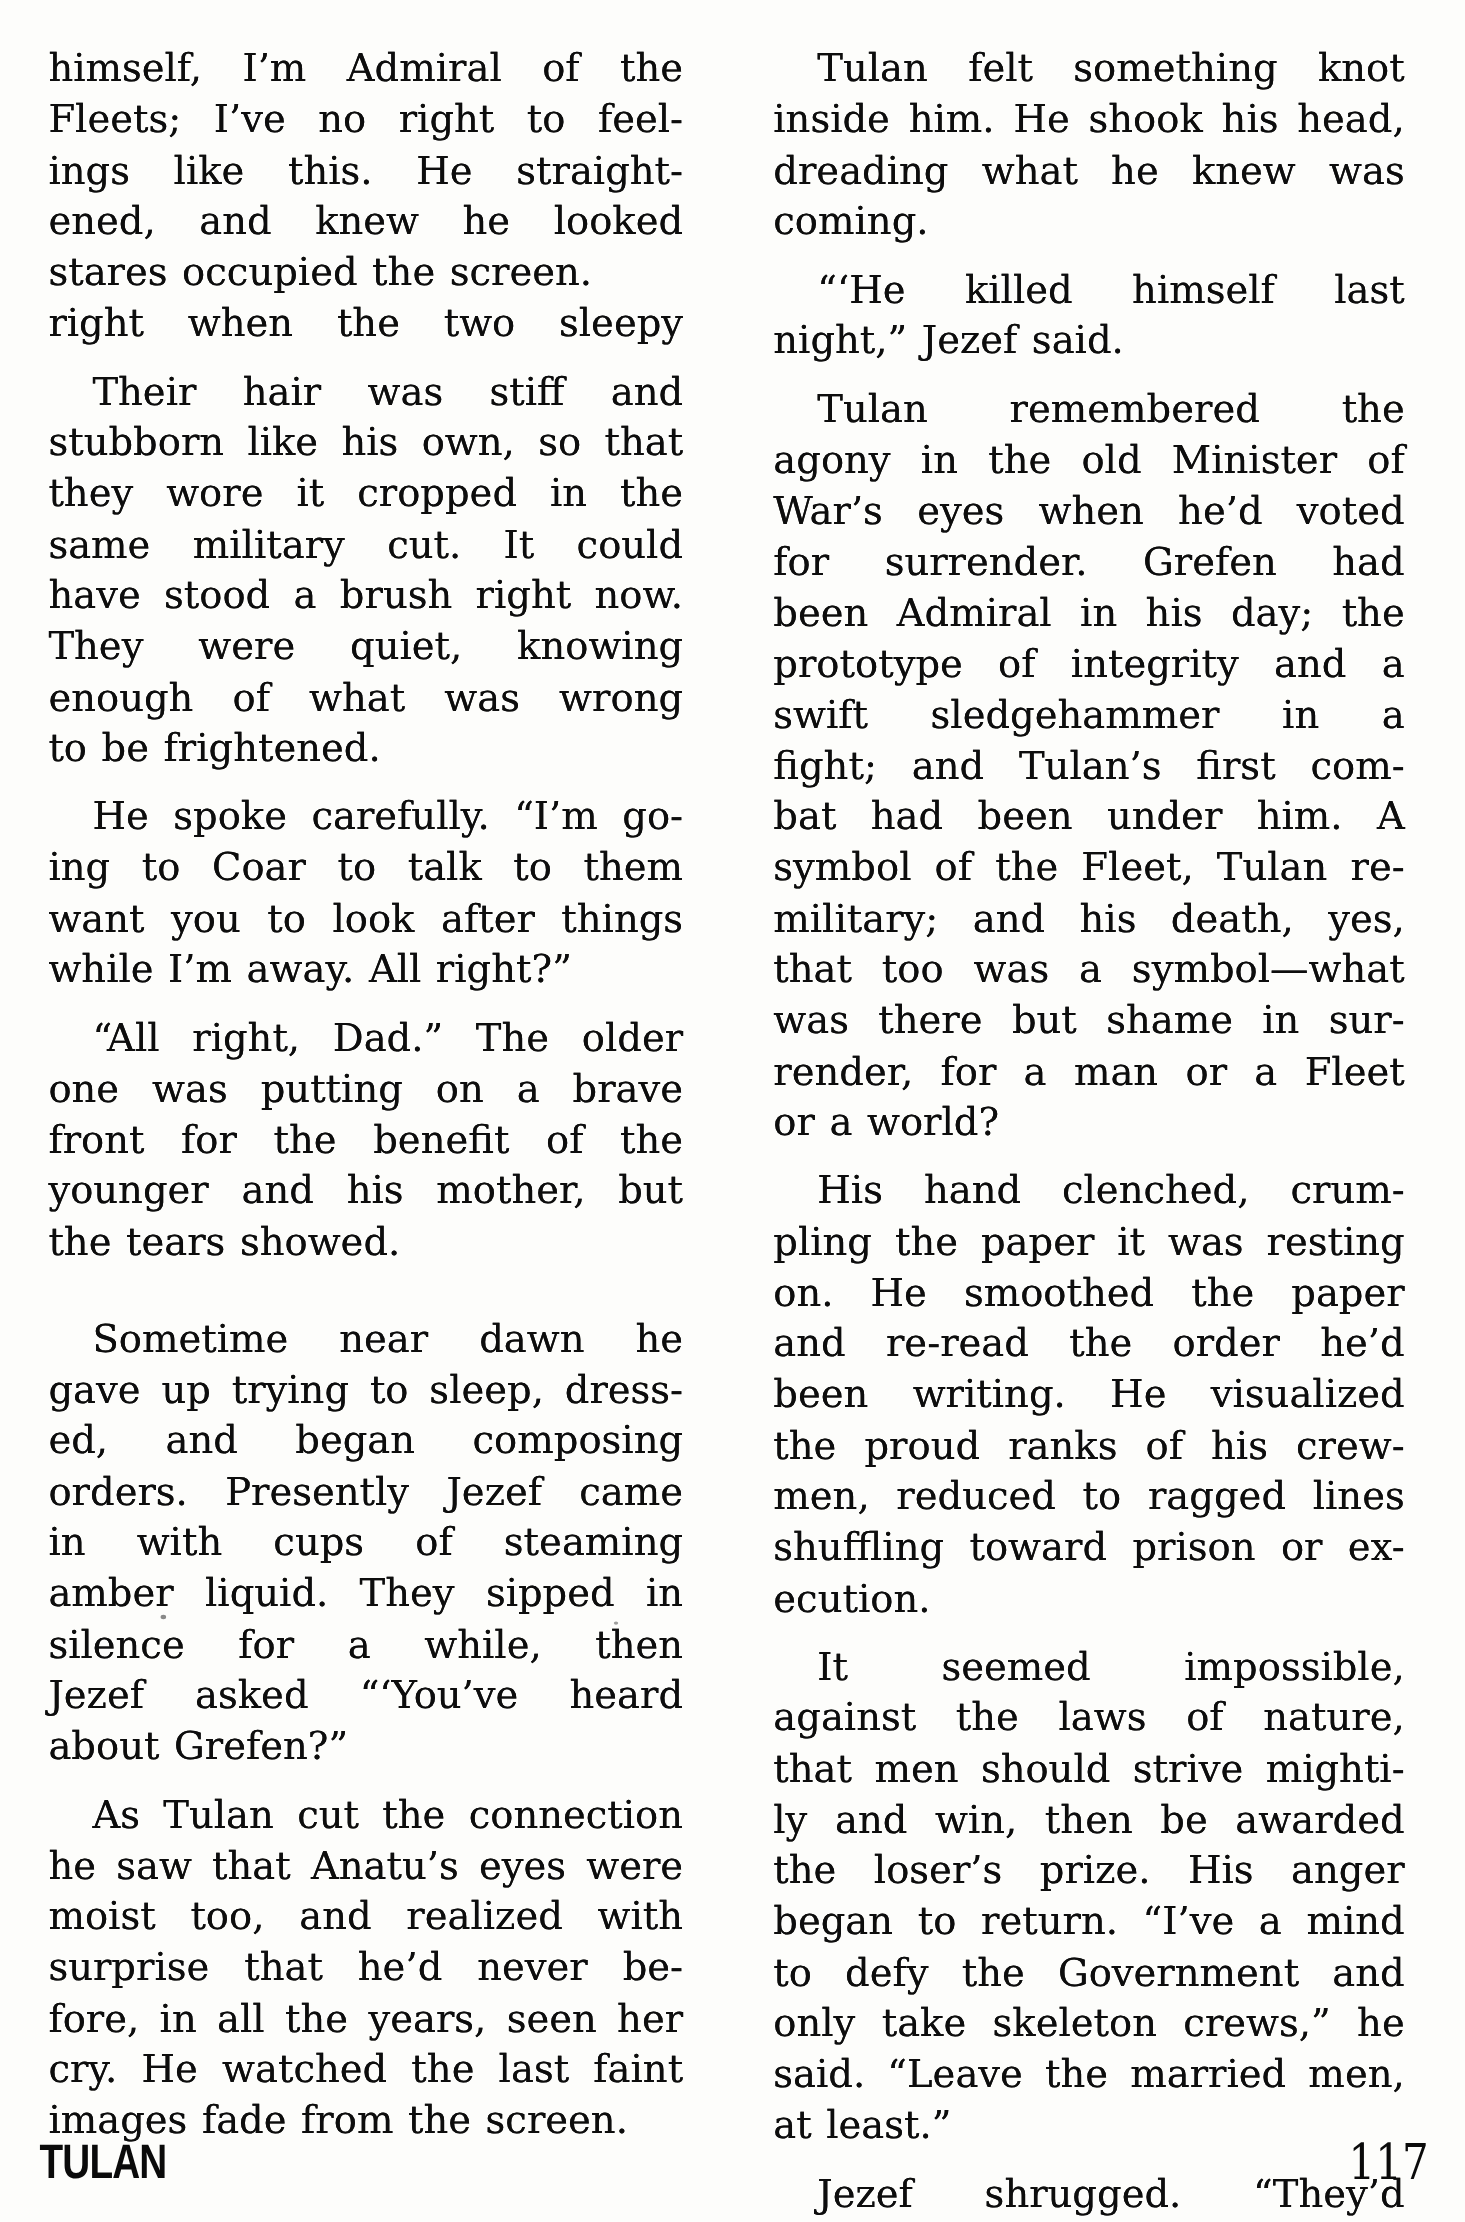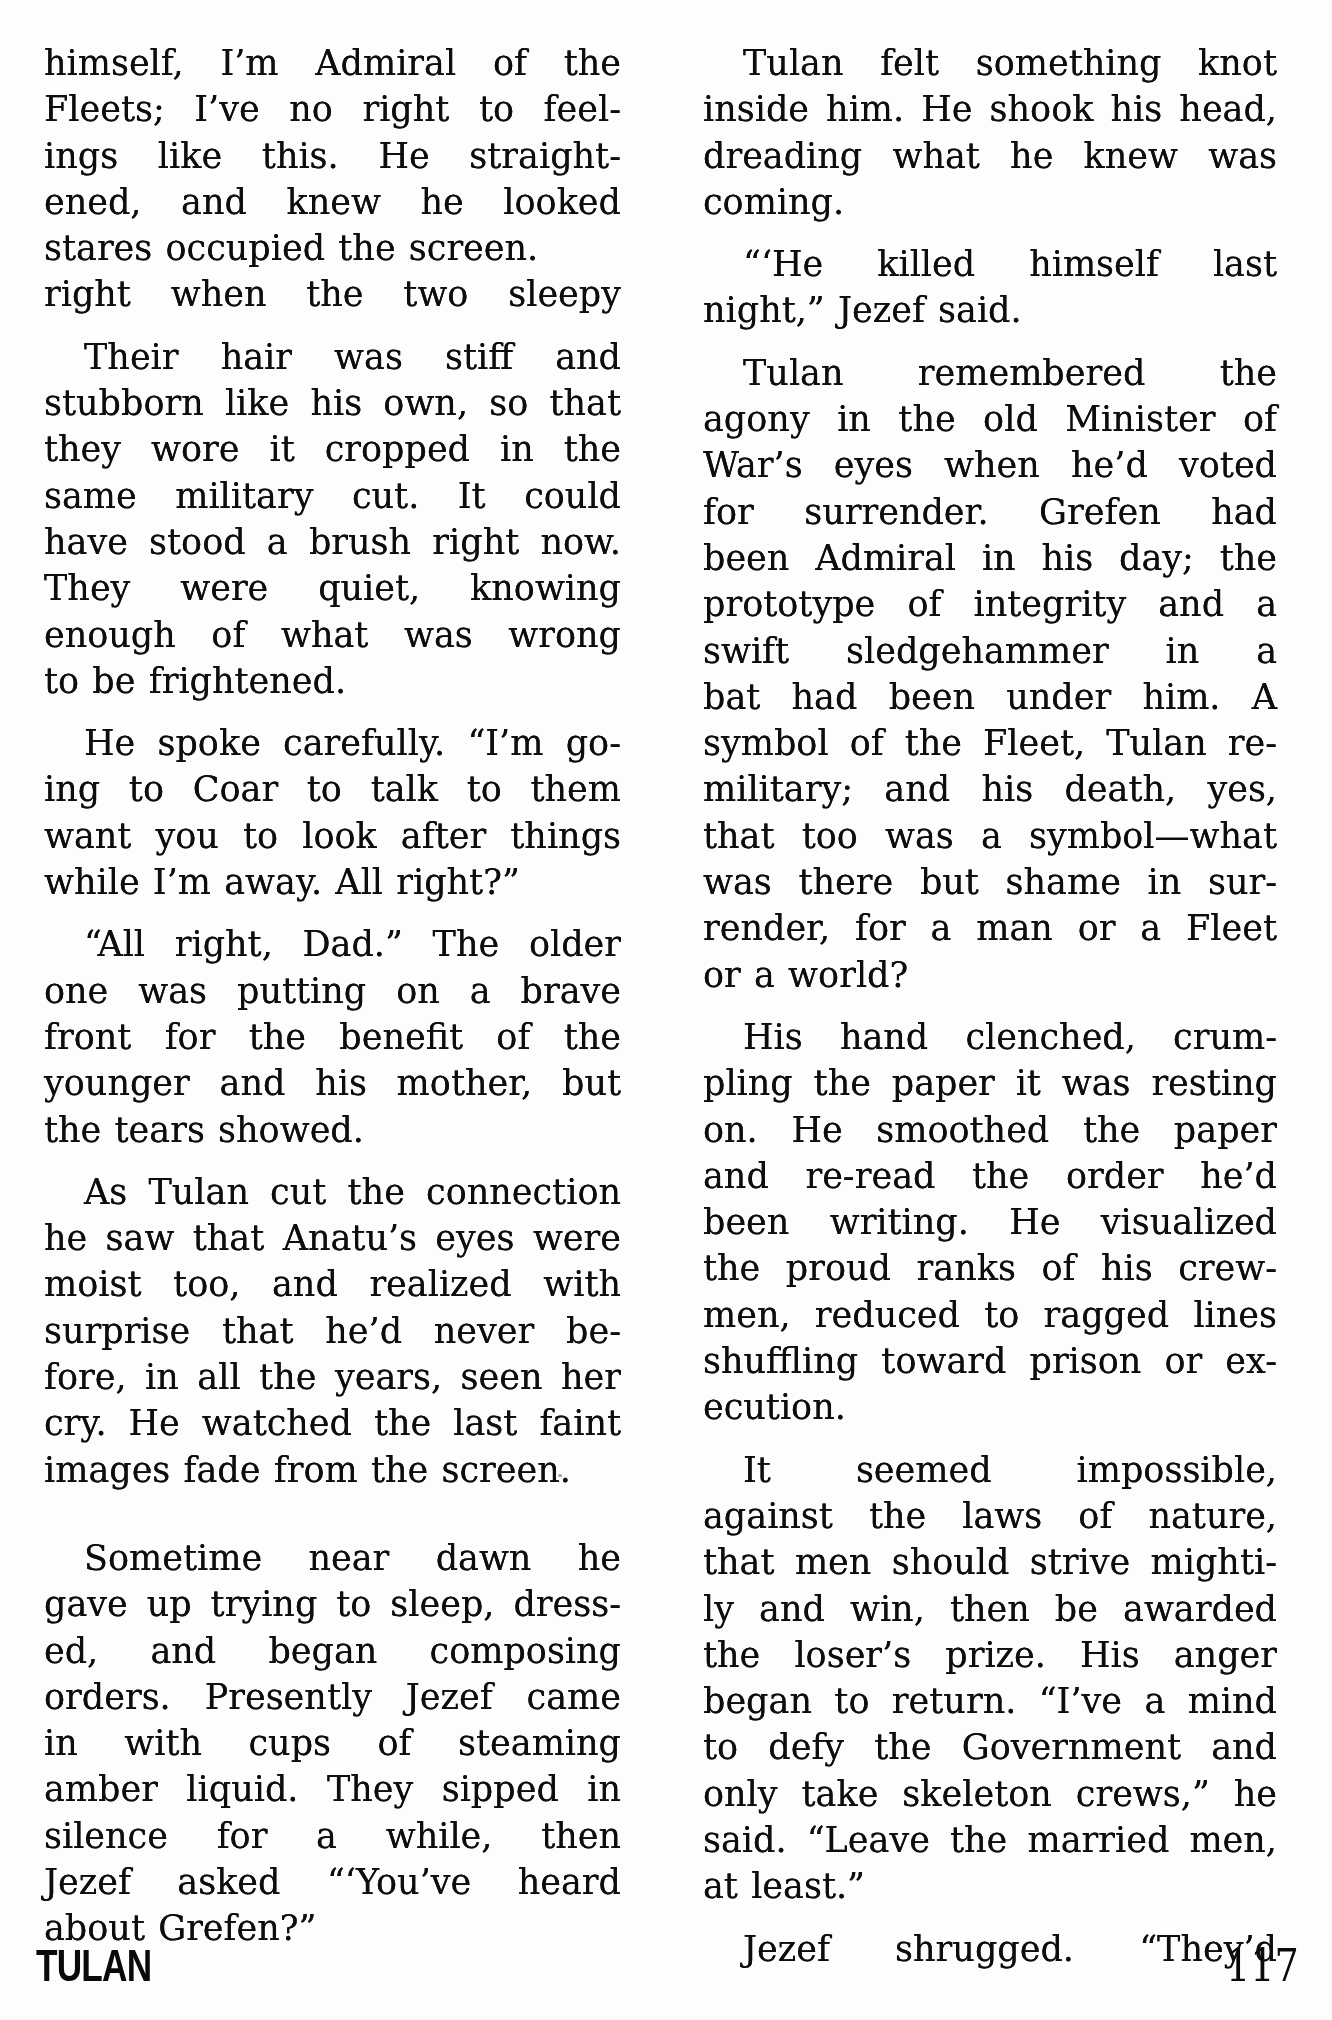--- a/index.html
+++ b/index.html
@@ -111,60 +111,61 @@
           <div class="line">want you to look after things</div>
           <div class="line endp">while I’m away. All right?”</div>
         </div>
         <div class="para">
           <div class="line indent">“All right, Dad.” The older</div>
           <div class="line">one was putting on a brave</div>
           <div class="line">front for the benefit of the</div>
           <div class="line">younger and his mother, but</div>
           <div class="line endp">the tears showed.</div>
         </div>
-        <div class="para">
-          <div class="line indent">As Tulan cut the connection</div>
-          <div class="line">he saw that Anatu’s eyes were</div>
-          <div class="line">moist too, and realized with</div>
-          <div class="line">surprise that he’d never be-</div>
-          <div class="line">fore, in all the years, seen her</div>
-          <div class="line">cry. He watched the last faint</div>
-          <div class="line endp">images fade from the screen.</div>
-        </div>
         <div class="para gap">
           <div class="line indent">Sometime near dawn he</div>
           <div class="line">gave up trying to sleep, dress-</div>
           <div class="line">ed, and began composing</div>
           <div class="line">orders. Presently Jezef came</div>
           <div class="line">in with cups of steaming</div>
           <div class="line">amber liquid. They sipped in</div>
           <div class="line">silence for a while, then</div>
           <div class="line">Jezef asked “‘You’ve heard</div>
           <div class="line endp">about Grefen?”</div>
         </div>
+        <div class="para">
+          <div class="line indent">As Tulan cut the connection</div>
+          <div class="line">he saw that Anatu’s eyes were</div>
+          <div class="line">moist too, and realized with</div>
+          <div class="line">surprise that he’d never be-</div>
+          <div class="line">fore, in all the years, seen her</div>
+          <div class="line">cry. He watched the last faint</div>
+          <div class="line endp">images fade from the screen.</div>
+        </div>
       </div>
       <div class="col c1">
         <div class="para">
           <div class="line indent">Tulan felt something knot</div>
           <div class="line">inside him. He shook his head,</div>
           <div class="line">dreading what he knew was</div>
           <div class="line endp">coming.</div>
         </div>
         <div class="para">
           <div class="line indent">“‘He killed himself last</div>
           <div class="line endp">night,” Jezef said.</div>
         </div>
         <div class="para">
           <div class="line indent">Tulan remembered the</div>
           <div class="line">agony in the old Minister of</div>
           <div class="line">War’s eyes when he’d voted</div>
           <div class="line">for surrender. Grefen had</div>
           <div class="line">been Admiral in his day; the</div>
           <div class="line">prototype of integrity and a</div>
           <div class="line">swift sledgehammer in a</div>
+          <div class="line">fight; and Tulan’s first com-</div>
           <div class="line">bat had been under him. A</div>
           <div class="line">symbol of the Fleet, Tulan re-</div>
           <div class="line">military; and his death, yes,</div>
           <div class="line">that too was a symbol—what</div>
           <div class="line">was there but shame in sur-</div>
           <div class="line">render, for a man or a Fleet</div>
           <div class="line endp">or a world?</div>
         </div>
         <div class="para">
           <div class="line indent">His hand clenched, crum-</div>

